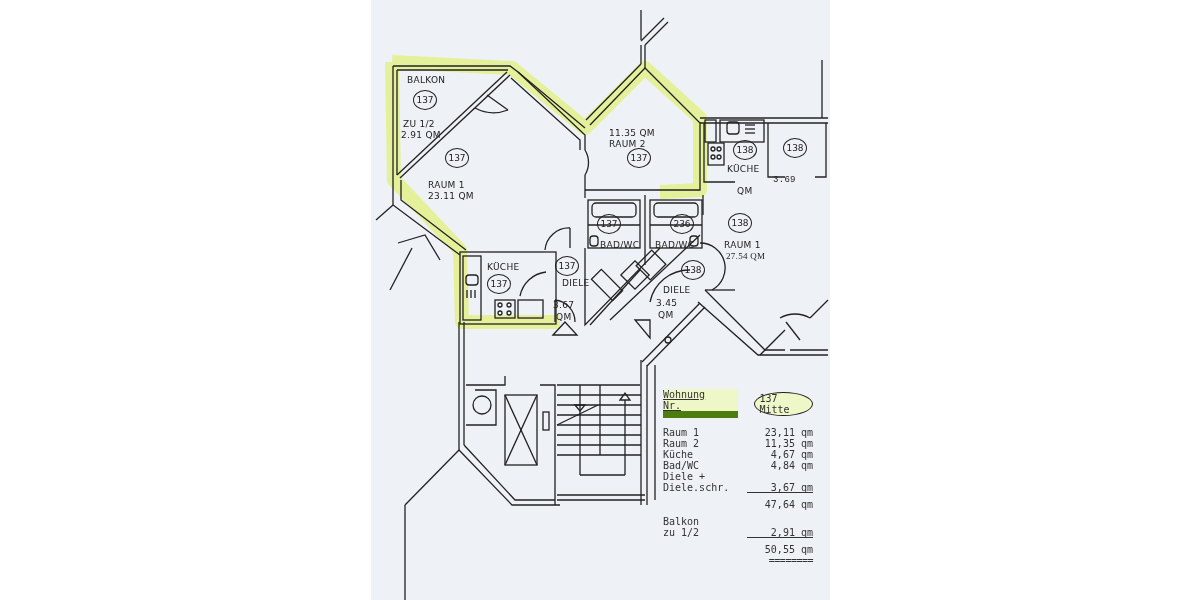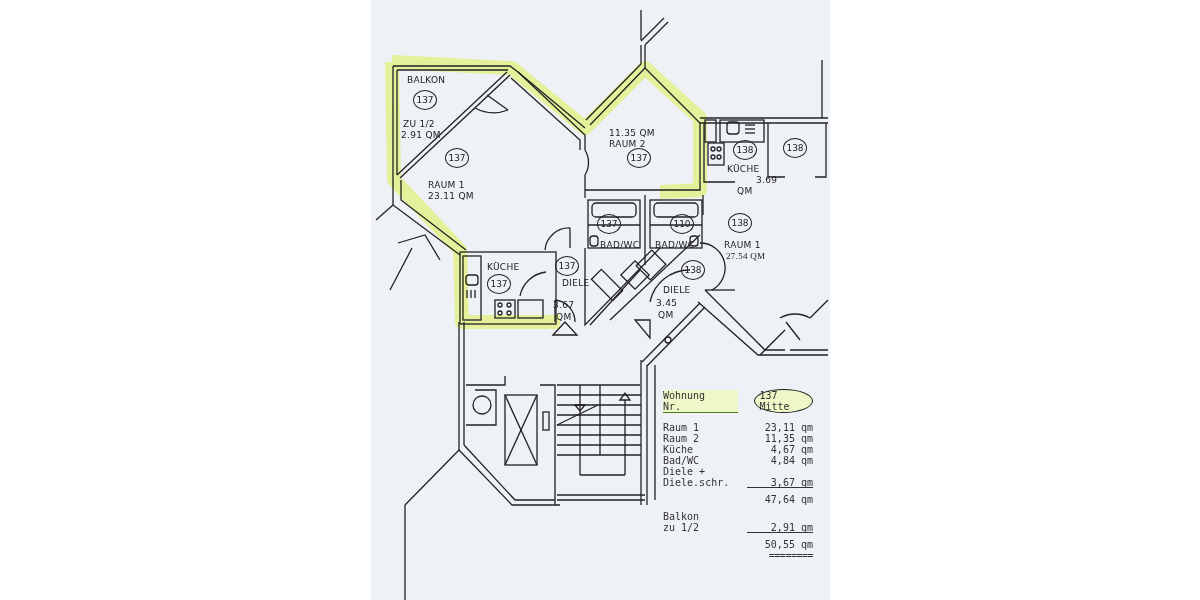--- a/index.html
+++ b/index.html
@@ -24,21 +24,21 @@
     color: #222; display: flex; align-items: center; justify-content: center;
     box-sizing: border-box;
   }
   .tbl {
     position: absolute; left: 663px; top: 389px; width: 150px;
     font-family: "DejaVu Sans Mono", monospace; font-size: 10px; color: #333;
     line-height: 11px;
   }
   .tbl .hdr { display: flex; align-items: center; margin-bottom: 9px; }
   .tbl .hdr .t {
-    border-bottom: 1px solid #4d7c0f; background: #eef7c8; padding-right: 16px;
+    border-bottom: 7px solid #4d7c0f; background: #eef7c8; padding-right: 16px; text-decoration: underline;
   }
   .tbl .hdr .no {
     border: 1.5px solid #222; border-radius: 50%/50%; padding: 0 4px; margin-left: 16px;
     background: #eef7c8;
   }
   .row { display: flex; justify-content: space-between; height: 11px; }
   .row .v { text-align: right; width: 66px; }
   .row .v.ul { border-bottom: 1px solid #333; }
   .gap { height: 6px; }
   .eq { text-align: right; letter-spacing: -0.5px; }
@@ -222,26 +222,26 @@
 <div class="circ" style="left:597px;top:214px;">137</div>
 <div class="lbl" style="left:600px;top:240px;">BAD/WC</div>
 
 <div class="circ" style="left:555px;top:256px;">137</div>
 <div class="lbl" style="left:562px;top:278px;">DIELE</div>
 <div class="lbl" style="left:553px;top:300px;">3.67</div>
 <div class="lbl" style="left:556px;top:312px;">QM</div>
 
 <div class="circ" style="left:733px;top:140px;">138</div>
 <div class="lbl" style="left:727px;top:164px;">KÜCHE</div>
-<div class="lbl" style="left:756px;top:175px;">3.69</div>
+<div class="lbl" style="left:773px;top:175px;font-family:Liberation Mono, monospace;">3.69</div>
 <div class="lbl" style="left:737px;top:186px;">QM</div>
 
 <div class="circ" style="left:783px;top:138px;">138</div>
 
-<div class="circ" style="left:670px;top:214px;">110</div>
+<div class="circ" style="left:670px;top:214px;">236</div>
 <div class="lbl" style="left:655px;top:240px;">BAD/WC</div>
 
 <div class="circ" style="left:728px;top:213px;">138</div>
 <div class="lbl" style="left:724px;top:240px;">RAUM  1</div>
 <div class="lbl" style="left:726px;top:251px;font-family:Liberation Serif, serif;">27.54  QM</div>
 
 <div class="circ" style="left:681px;top:260px;">138</div>
 <div class="lbl" style="left:663px;top:285px;">DIELE</div>
 <div class="lbl" style="left:656px;top:298px;">3.45</div>
 <div class="lbl" style="left:658px;top:310px;">QM</div>

